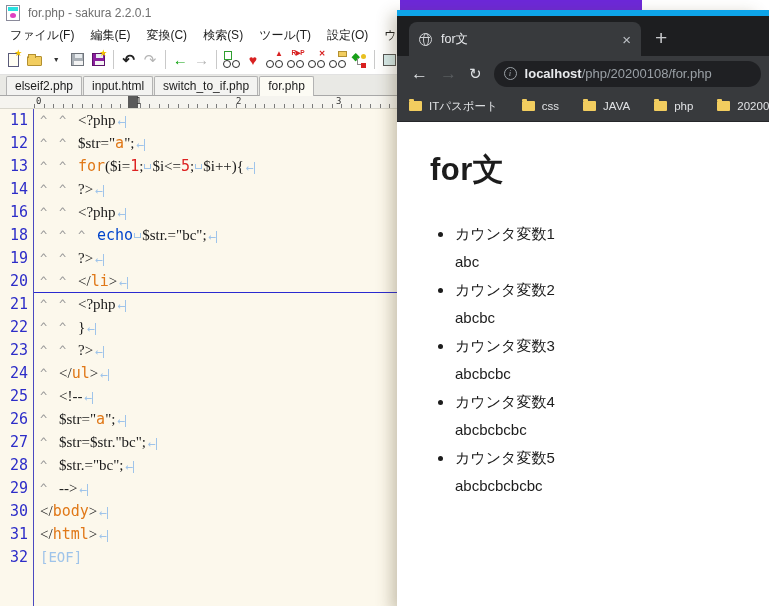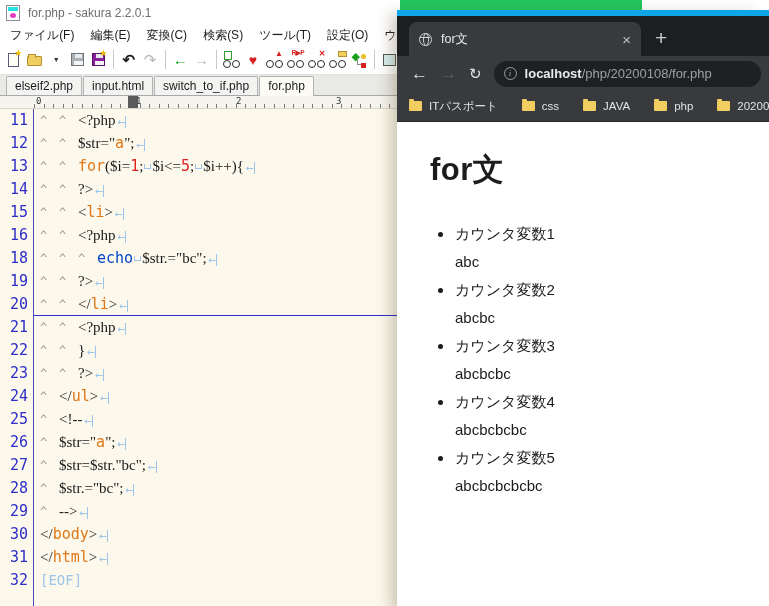--- a/index.html
+++ b/index.html
@@ -1,18 +1,18 @@
 <!DOCTYPE html>
 <html><head>
 <meta charset="utf-8">
 <style>
   * { margin:0; padding:0; box-sizing:border-box; }
   html,body { width:769px; height:606px; overflow:hidden; background:#fff;
               font-family:"Liberation Sans", sans-serif; }
-  .stage { position:relative; width:642px; height:606px; background:#22c55e; }
+  .stage { position:relative; width:642px; height:606px; background:#6d28d9; }
 
   
   .editor { position:absolute; left:0; top:0; width:400px; height:606px;
             background:#fff; overflow:hidden; }
   .e-titlebar { height:26px; display:flex; align-items:center; padding-left:6px;
                 background:#ffffff; }
   .sakura-icon { width:14px; height:16px; background:#fff; border:1px solid #8a8a9a;
                  position:relative; margin-right:8px; }
   .sakura-icon::before { content:""; position:absolute; left:1px; top:1px; width:10px; height:4px;
                  background:#27e0e0; }
@@ -238,21 +238,20 @@
         <span class="ruler-num" style="left: 236px;">2</span>
         <span class="ruler-num" style="left: 336px;">3</span>
       </div>
     <div class="e-text">
       <div class="gutter-line"></div>
       <div id="code-lines">
           <div class="code-row"><span class="lnum">11</span><span class="ltext"><span class="tok-tab">^</span><span class="tok-tab">^</span><span class="tok-d">&lt;?php</span><span class="tok-cr">←</span></span></div>
           <div class="code-row"><span class="lnum">12</span><span class="ltext"><span class="tok-tab">^</span><span class="tok-tab">^</span><span class="tok-d">$str="</span><span class="tok-o">a</span><span class="tok-d">";</span><span class="tok-cr">←</span></span></div>
           <div class="code-row"><span class="lnum">13</span><span class="ltext"><span class="tok-tab">^</span><span class="tok-tab">^</span><span class="tok-o">for</span><span class="tok-d">($i=</span><span class="tok-r">1</span><span class="tok-d">;</span><span class="tok-sp"></span><span class="tok-d">$i&lt;=</span><span class="tok-r">5</span><span class="tok-d">;</span><span class="tok-sp"></span><span class="tok-d">$i++){</span><span class="tok-cr">←</span></span></div>
           <div class="code-row"><span class="lnum">14</span><span class="ltext"><span class="tok-tab">^</span><span class="tok-tab">^</span><span class="tok-d">?&gt;</span><span class="tok-cr">←</span></span></div>
-          <div class="code-row"><span class="lnum">15</span><span class="ltext"><span class="tok-tab">^</span><span class="tok-tab">^</span><span class="tok-d">&lt;</span><span class="tok-o">li</span><span class="tok-d">&gt;</span><span class="tok-cr">←</span></span></div>
           <div class="code-row"><span class="lnum">16</span><span class="ltext"><span class="tok-tab">^</span><span class="tok-tab">^</span><span class="tok-d">&lt;?php</span><span class="tok-cr">←</span></span></div>
           <div class="code-row"><span class="lnum">18</span><span class="ltext"><span class="tok-tab">^</span><span class="tok-tab">^</span><span class="tok-tab">^</span><span class="tok-b">echo</span><span class="tok-sp"></span><span class="tok-d">$str.="bc";</span><span class="tok-cr">←</span></span></div>
           <div class="code-row"><span class="lnum">19</span><span class="ltext"><span class="tok-tab">^</span><span class="tok-tab">^</span><span class="tok-d">?&gt;</span><span class="tok-cr">←</span></span></div>
           <div class="code-row"><span class="lnum">20</span><span class="ltext"><span class="tok-tab">^</span><span class="tok-tab">^</span><span class="tok-d">&lt;/</span><span class="tok-o">li</span><span class="tok-d">&gt;</span><span class="tok-cr">←</span></span><div class="cursor-underline"></div></div>
           <div class="code-row"><span class="lnum">21</span><span class="ltext"><span class="tok-tab">^</span><span class="tok-tab">^</span><span class="tok-d">&lt;?php</span><span class="tok-cr">←</span></span></div>
           <div class="code-row"><span class="lnum">22</span><span class="ltext"><span class="tok-tab">^</span><span class="tok-tab">^</span><span class="tok-d">}</span><span class="tok-cr">←</span></span></div>
           <div class="code-row"><span class="lnum">23</span><span class="ltext"><span class="tok-tab">^</span><span class="tok-tab">^</span><span class="tok-d">?&gt;</span><span class="tok-cr">←</span></span></div>
           <div class="code-row"><span class="lnum">24</span><span class="ltext"><span class="tok-tab">^</span><span class="tok-d">&lt;/</span><span class="tok-o">ul</span><span class="tok-d">&gt;</span><span class="tok-cr">←</span></span></div>
           <div class="code-row"><span class="lnum">25</span><span class="ltext"><span class="tok-tab">^</span><span class="tok-d">&lt;!--</span><span class="tok-cr">←</span></span></div>
           <div class="code-row"><span class="lnum">26</span><span class="ltext"><span class="tok-tab">^</span><span class="tok-d">$str="</span><span class="tok-o">a</span><span class="tok-d">";</span><span class="tok-cr">←</span></span></div>

